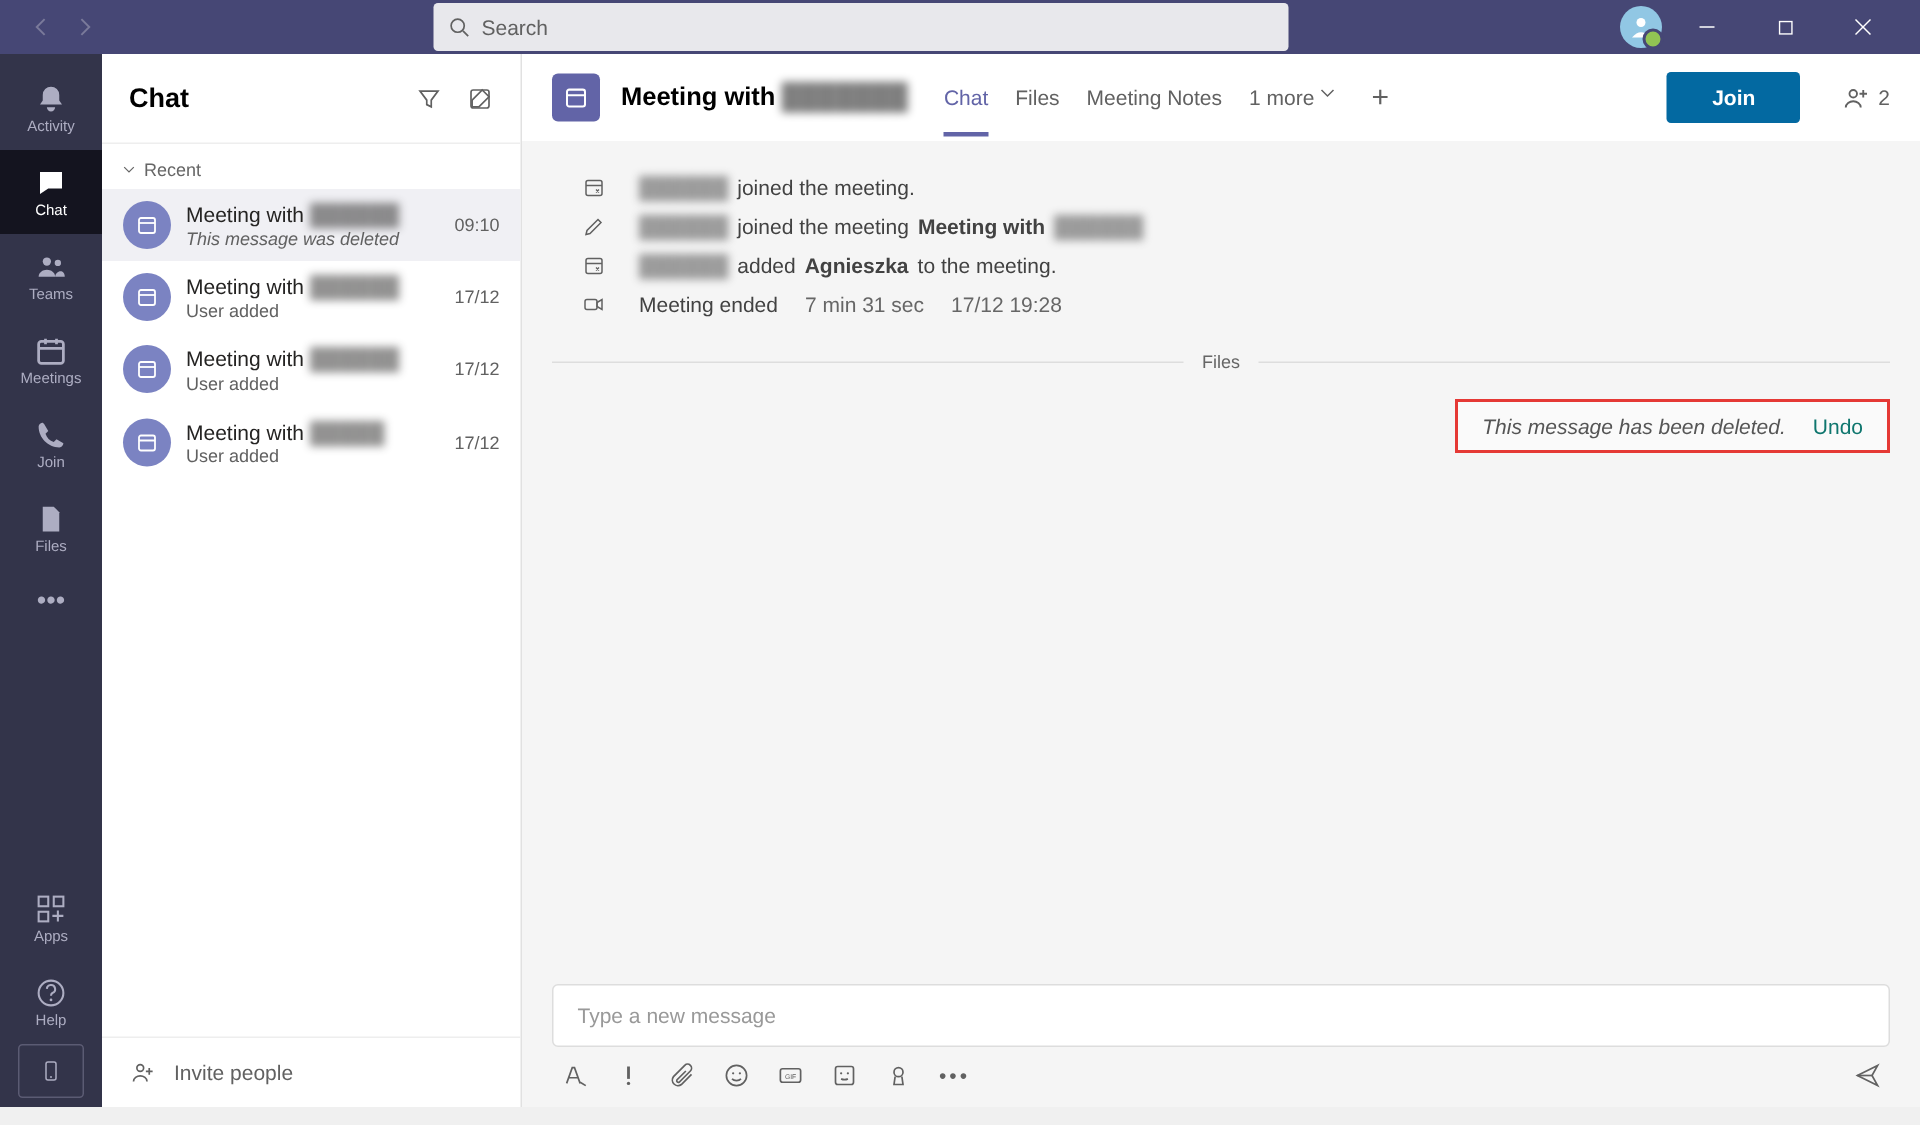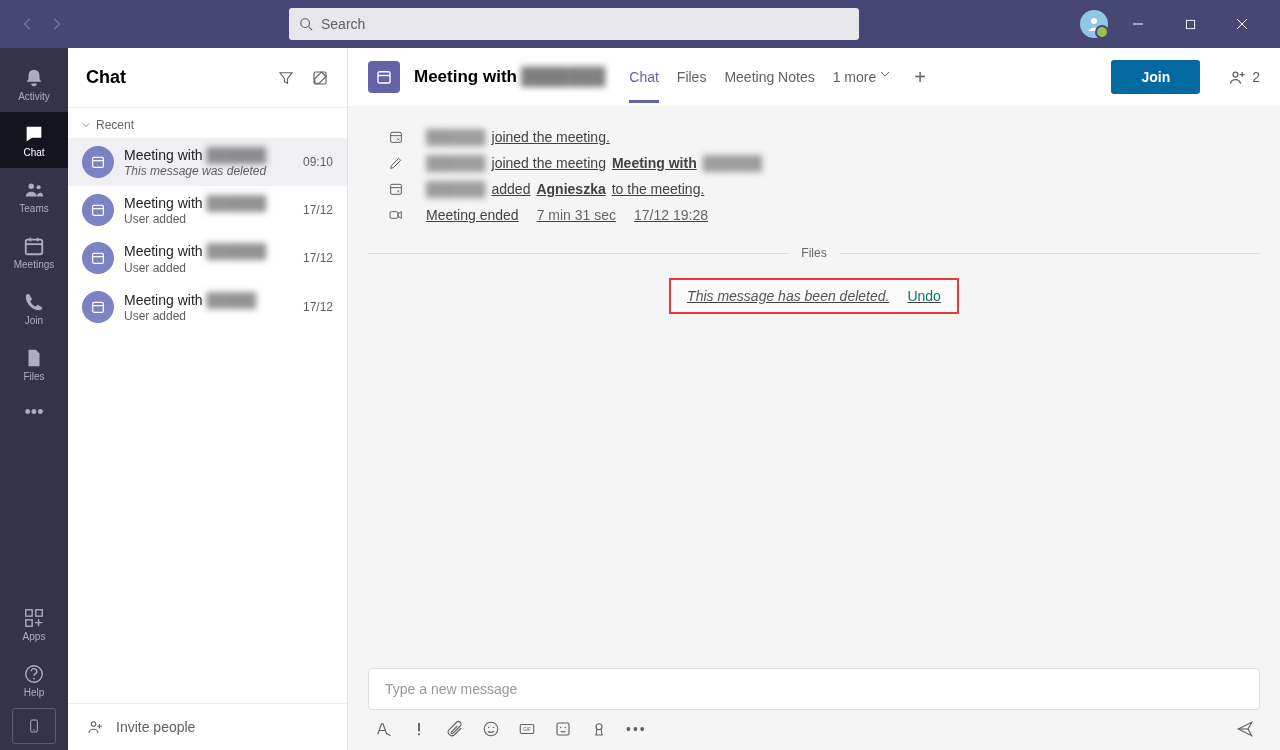--- a/index.html
+++ b/index.html
@@ -1,17 +1,17 @@
 <!DOCTYPE html>
 <html><head>
 <meta charset="utf-8">
 <style>
 * { box-sizing: border-box; margin: 0; padding: 0; font-family: -apple-system, "Segoe UI", sans-serif; }
 html, body { width: 1280px; height: 750px; overflow: hidden; background: #f0f0f0; }
-.titlebar { height: 48px; background: #464775; display: flex; align-items: center; padding: 0 8px; }
+.titlebar { height: 36px; background: #464775; display: flex; align-items: center; padding: 0 8px; }
 .nav-arrows { display: flex; gap: 4px; padding: 0 8px; }
 .nav-arrow { width: 24px; height: 24px; display: flex; align-items: center; justify-content: center; color: #c7c7d9; cursor: pointer; }
 .nav-arrow.disabled { color: #7a7a9a; }
 .search-wrap { flex: 1; display: flex; justify-content: center; }
 .search-box { width: 570px; height: 32px; background: #e8e8ec; border-radius: 3px; display: flex; align-items: center; padding: 0 10px; color: #616161; }
 .search-box svg { margin-right: 8px; flex-shrink:0;}
 .search-box span { font-size: 14px; }
 .title-right { display: flex; align-items: center; gap: 8px; padding: 0 8px; }
 .avatar-small { width: 28px; height: 28px; background: #91c7e4; border-radius: 50%; display:flex; align-items:center; justify-content:center; position:relative;}
 .avatar-small svg { width:16px; height:16px; }
@@ -56,28 +56,28 @@
 .tab-more { display:flex; align-items:flex-start; gap:4px;}
 .tab-add { margin-left:6px; font-size:20px; color:#616161; cursor:pointer; font-weight:300;}
 .main-head-spacer { flex:1; }
 .join-btn { background:#0369a1; color:#fff; border:none; padding: 9px 30px; border-radius:3px; font-size:14px; font-weight:600; cursor:pointer;}
 .participants { display:flex; align-items:center; gap:4px; color:#616161; font-size:14px; margin-left:14px; cursor:pointer;}
 .participants svg{width:20px;height:20px;}
 .timeline { flex:1; padding: 18px 20px 0 20px; overflow:auto; font-size:14px; color:#424242;}
 .sys-row { display:flex; align-items:center; gap: 20px; padding: 5px 0 5px 18px;}
 .sys-ico { width:20px; display:flex; justify-content:center; color:#616161;}
 .sys-ico svg{width:16px;height:16px;}
-.sys-text { display:flex; gap:6px; align-items:center; flex-wrap:wrap;text-decoration:underline;}
+.sys-text { display:flex; gap:6px; align-items:center; flex-wrap:wrap;}
 .sys-text .blur { filter:blur(3px); opacity:.5;}
 .sys-text .strong { font-weight:600;}
 .sys-meta { color:#666; }
 .divider { display:flex; align-items:center; gap:12px; margin:18px 0;}
 .divider::before, .divider::after { content:''; flex:1; height:1px; background:#ddd;}
 .divider span { font-size:12px; color:#666;}
-.deleted-wrap { display:flex; justify-content:center; margin: 8px 0; text-decoration: underline;}
+.deleted-wrap { display:flex; justify-content:flex-end; margin: 8px 0;}
 .deleted-box { border: 2px solid #e53935; padding: 8px 16px; display:flex; align-items:center; gap:18px; background:#fafafa;}
 .deleted-box .msg { font-style:italic; color:#555; font-size:14px;}
 .deleted-box .undo { color:#0f766e; font-size:14px; cursor:pointer;}
 .compose { padding: 10px 20px 12px; }
 .compose-box { background:#fff; border:1px solid #ddd; border-radius:4px; padding: 12px 16px; color:#999; font-size:14px; margin-bottom:10px; cursor:text;}
 .compose-tools { display:flex; align-items:center; gap:18px; padding: 0 6px; color:#616161;}
 .compose-tools .sp { flex:1;}
 .compose-tools svg { width:18px; height:18px; cursor:pointer;}
 .more-dots { letter-spacing:2px; font-size:14px; cursor:pointer;}
 </style>

